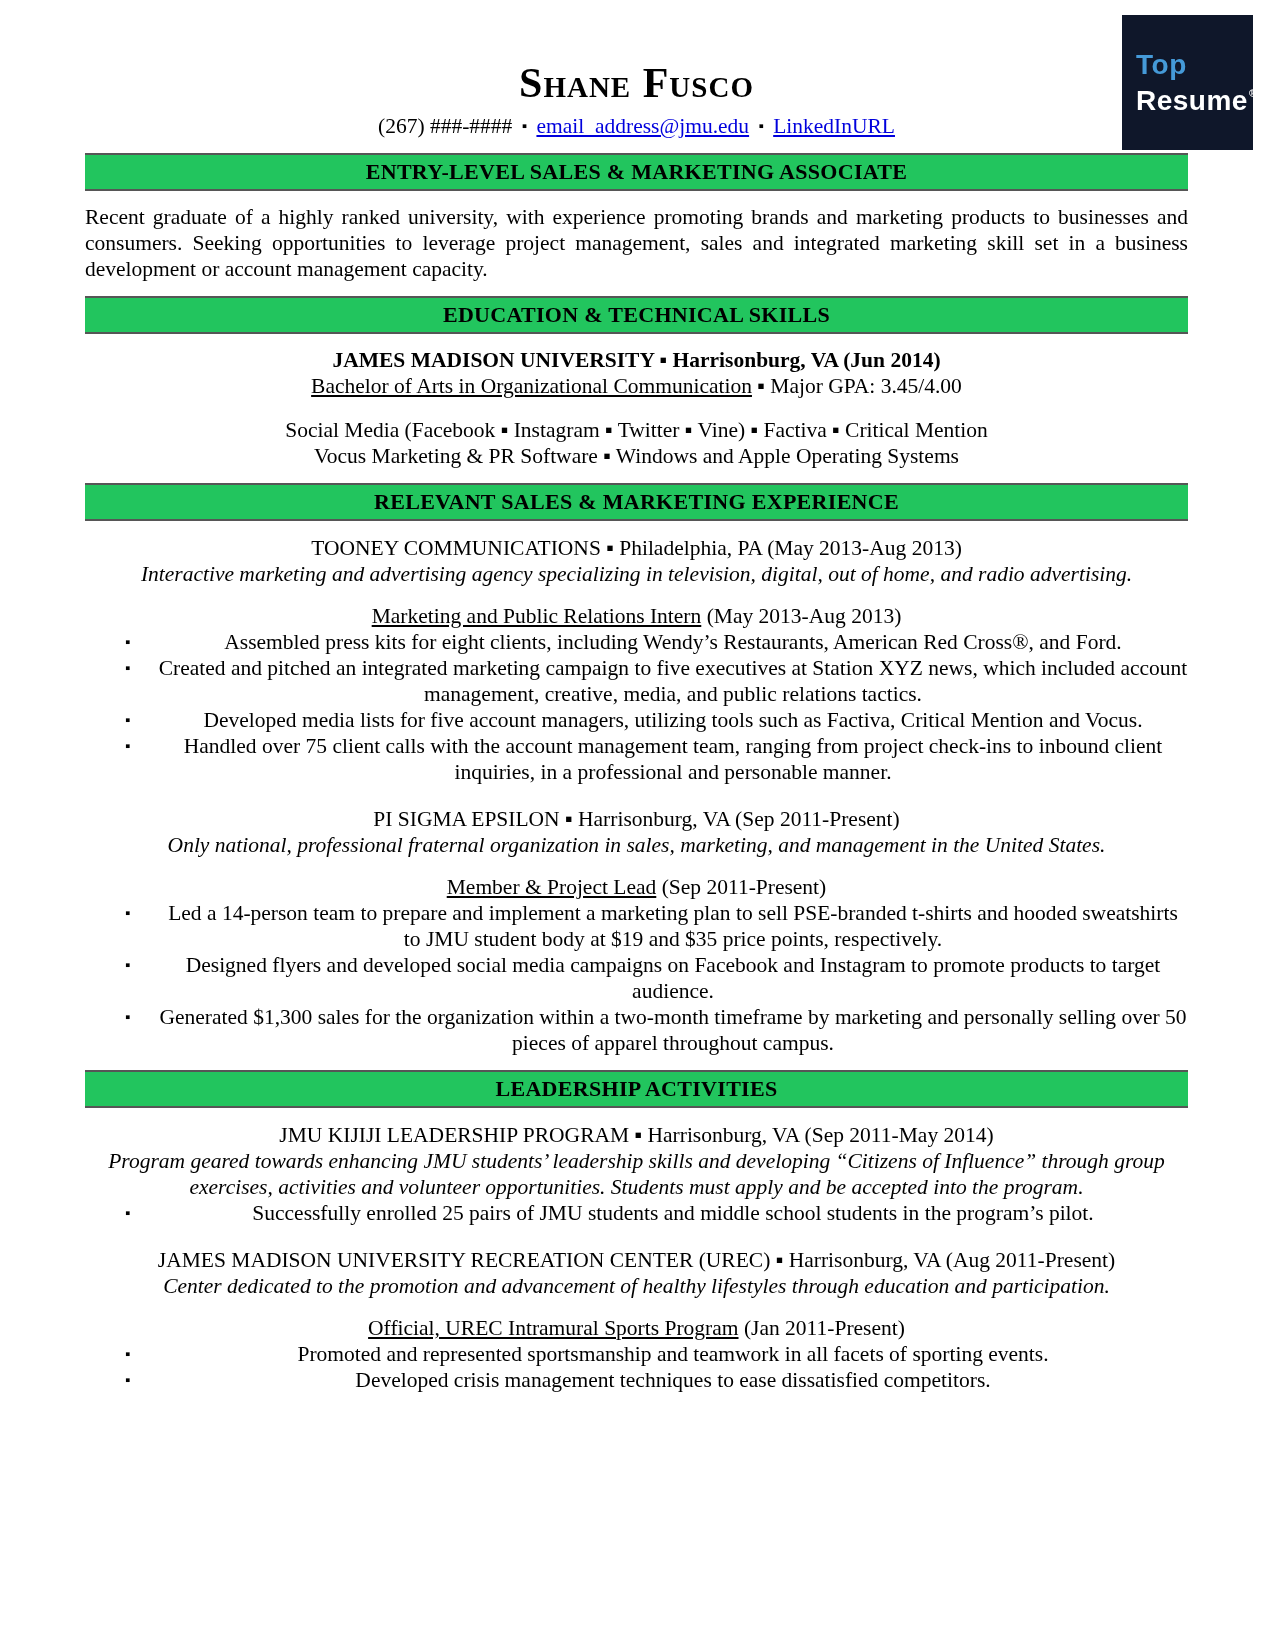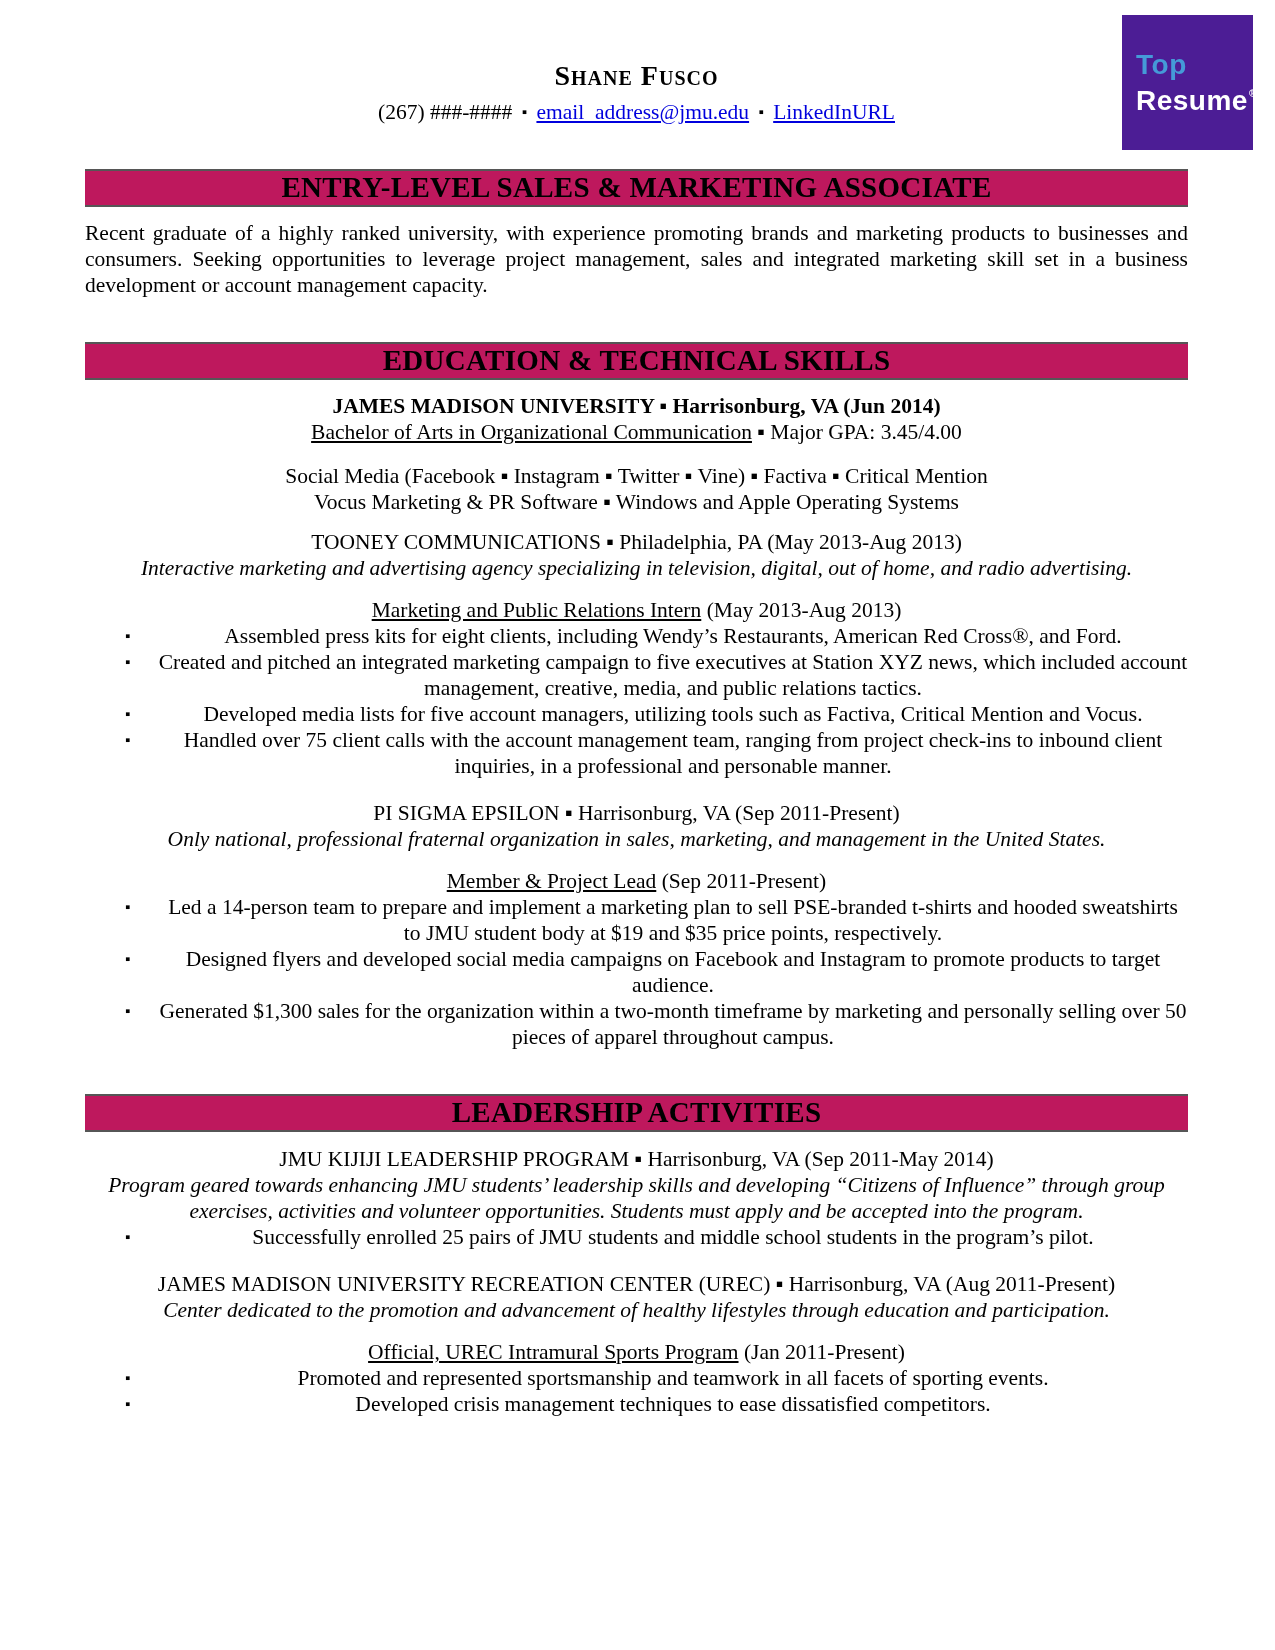--- a/index.html
+++ b/index.html
@@ -14,52 +14,52 @@
     padding: 0 87px 0 85px;
     overflow: hidden;
   }
   
   .logo {
     position: absolute;
     top: 15px;
     left: 1122px;
     width: 131px;
     height: 135px;
-    background: #4c1d95;
+    background: #0f172a;
     display: flex;
     flex-direction: column;
     justify-content: center;
     padding-left: 14px;
     font-family: "Liberation Sans", sans-serif;
     font-weight: bold;
   }
   .logo-top { color: #459ad8; font-size: 28px; line-height: 29px; letter-spacing: 0.5px; }
   .logo-resume { color: #ffffff; font-size: 28px; line-height: 29px; letter-spacing: 0.5px; }
   .logo-reg { font-size: 11px; vertical-align: 13px; margin-left: 1px; }
   
   .header { text-align: center; padding-top: 62px; }
   .name {
-    font-size: 28px;
+    font-size: 42px;
     font-weight: bold;
     font-variant: small-caps;
     letter-spacing: 1px;
     line-height: 1;
   }
   .contact { margin-top: 9px; font-size: 22px; line-height: 26px; }
   .sep { font-size: 15px; vertical-align: 2px; padding: 0 4px; }
   .link { color: #0000dd; text-decoration: underline; cursor: pointer; }
   
   .banner {
-    margin-top: 44px;
-    background: #be185d;
+    margin-top: 14px;
+    background: #22c55e;
     border-top: 2px solid #565656;
     border-bottom: 2px solid #565656;
     text-align: center;
     font-weight: bold;
-    font-size: 29px;
+    font-size: 22px;
     line-height: 31px;
     padding: 1px 0 2px;
     letter-spacing: 0.3px;
   }
   .banner + * { margin-top: 13px; }
   
   .body-text { font-size: 21.5px; line-height: 26px; text-align: center; }
   .summary { margin-top: 13px; text-align: justify; }
   .center-block { text-align: center; }
   .center-block p { margin: 0; }
@@ -108,20 +108,21 @@
 
   <div class="banner">EDUCATION &amp; TECHNICAL SKILLS</div>
 
   <div class="center-block body-text">
     <p class="edu-school">JAMES MADISON UNIVERSITY ▪ Harrisonburg, VA (Jun 2014)</p>
     <p><span class="u">Bachelor of Arts in Organizational Communication</span><span> ▪ Major GPA: 3.45/4.00</span></p>
     <p class="skills-gap">Social Media (Facebook ▪ Instagram ▪ Twitter ▪ Vine) ▪ Factiva ▪ Critical Mention</p>
     <p>Vocus Marketing &amp; PR Software ▪ Windows and Apple Operating Systems</p>
   </div>
 
+  <div class="banner">RELEVANT SALES &amp; MARKETING EXPERIENCE</div>
 
   <section class="body-text">
     <p class="company">TOONEY COMMUNICATIONS ▪ Philadelphia, PA (May 2013-Aug 2013)</p>
     <p class="tagline">Interactive marketing and advertising agency specializing in television, digital, out of home, and radio advertising.</p>
     <p class="role"><span class="u">Marketing and Public Relations Intern</span><span> (May 2013-Aug 2013)</span></p>
     <ul class="bullets">
       <li>Assembled press kits for eight clients, including Wendy’s Restaurants, American Red Cross®, and Ford.</li>
       <li>Created and pitched an integrated marketing campaign to five executives at Station XYZ news, which included account management, creative, media, and public relations tactics.</li>
       <li>Developed media lists for five account managers, utilizing tools such as Factiva, Critical Mention and Vocus.</li>
       <li>Handled over 75 client calls with the account management team, ranging from project check-ins to inbound client inquiries, in a professional and personable manner.</li>

